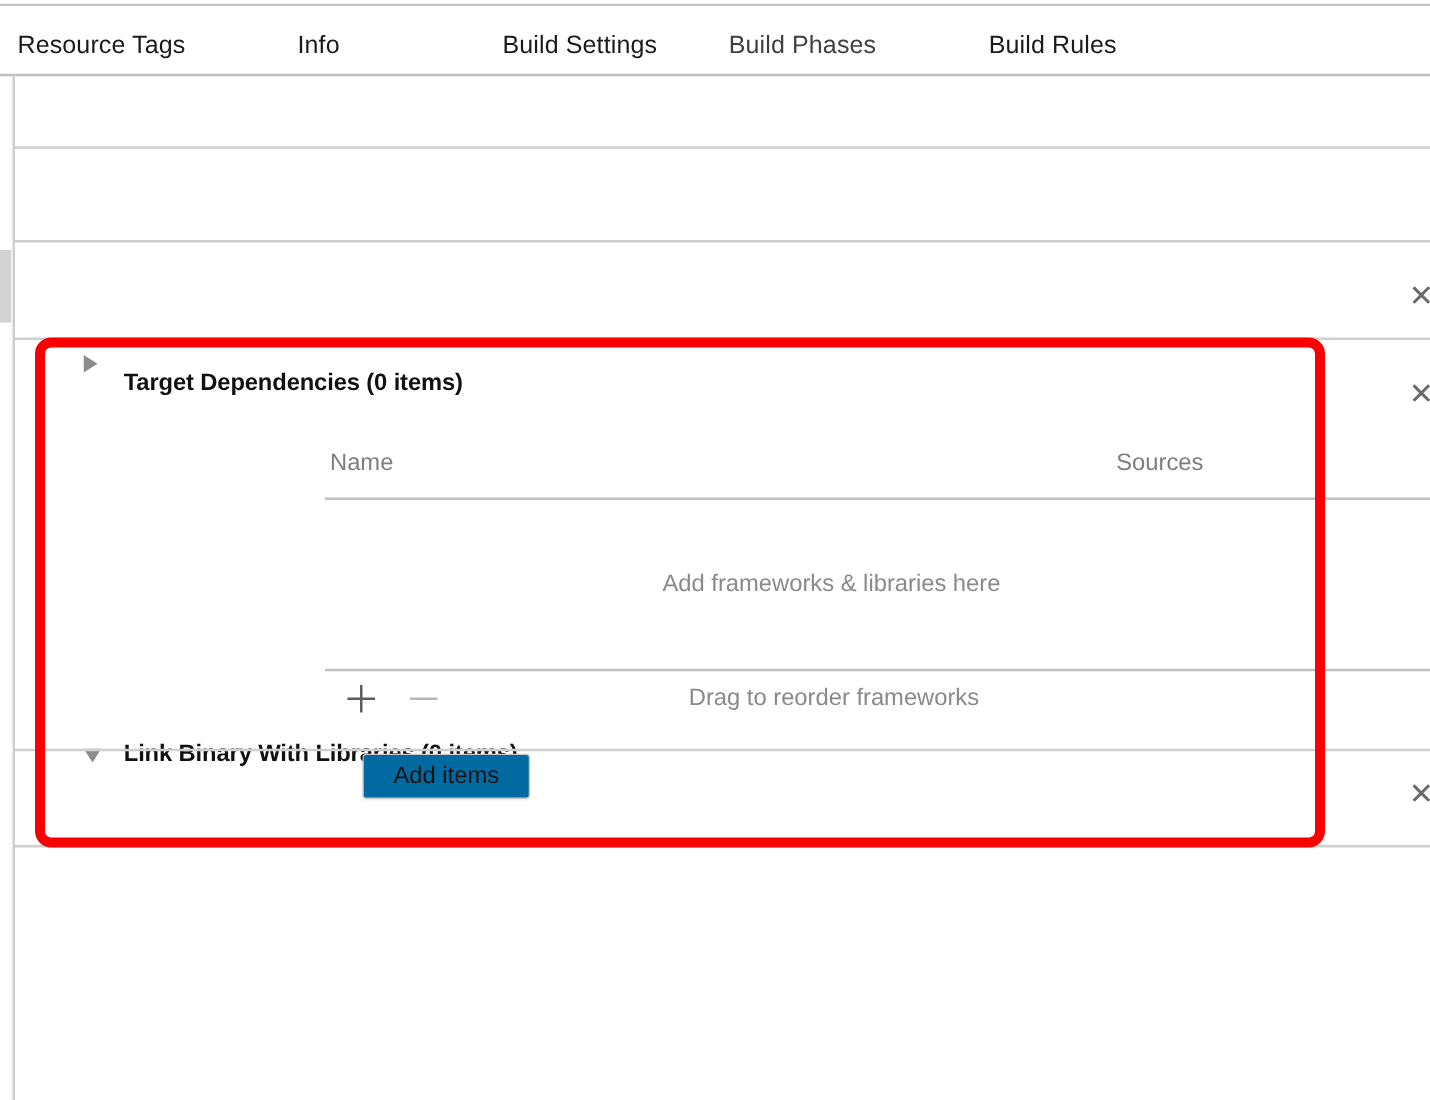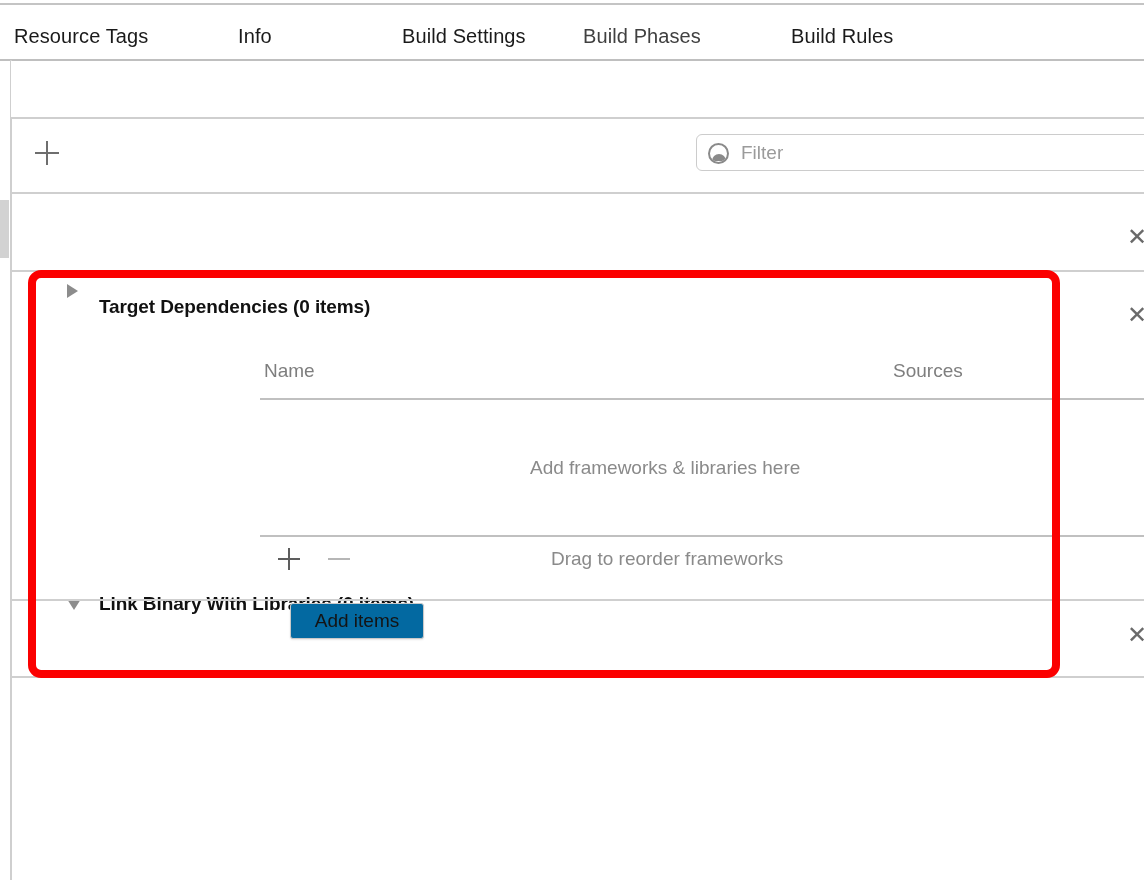--- a/index.html
+++ b/index.html
@@ -258,28 +258,20 @@
     <div class="tab" style="left:238px;">Info</div>
     <div class="tab" style="left:358px;margin-left:44px;">Build Settings</div>
     <div class="tab active" style="left:583px;">Build Phases</div>
     <div class="tab" style="left:791px;">Build Rules</div>
   </div>
   <div class="tabbar-bottom"></div>
 
   <div class="left-rule"></div>
   <div class="scroll-thumb"></div>
 
-  <div class="toolbar">
-    <div class="plus-btn"></div>
-
-    <div class="filter-field">
-      <div class="filter-icon"></div>
-      <div class="filter-placeholder">Filter</div>
-    </div>
-  </div>
   <div class="toolbar-bottom"></div>
 
   <div class="phase-row" style="top:132px; height:60px;">
     <div class="tri right" style="top:152px;"></div>
     <div class="phase-title" style="top:149px;margin-top:15px;">Target Dependencies (0 items)</div>
   </div>
   <div class="hdiv" style="top:192px;"></div>
 
   <div class="close-x" style="left:1126px; top:226px;">✕</div>
   <div class="hdiv" style="top:270px;"></div>

